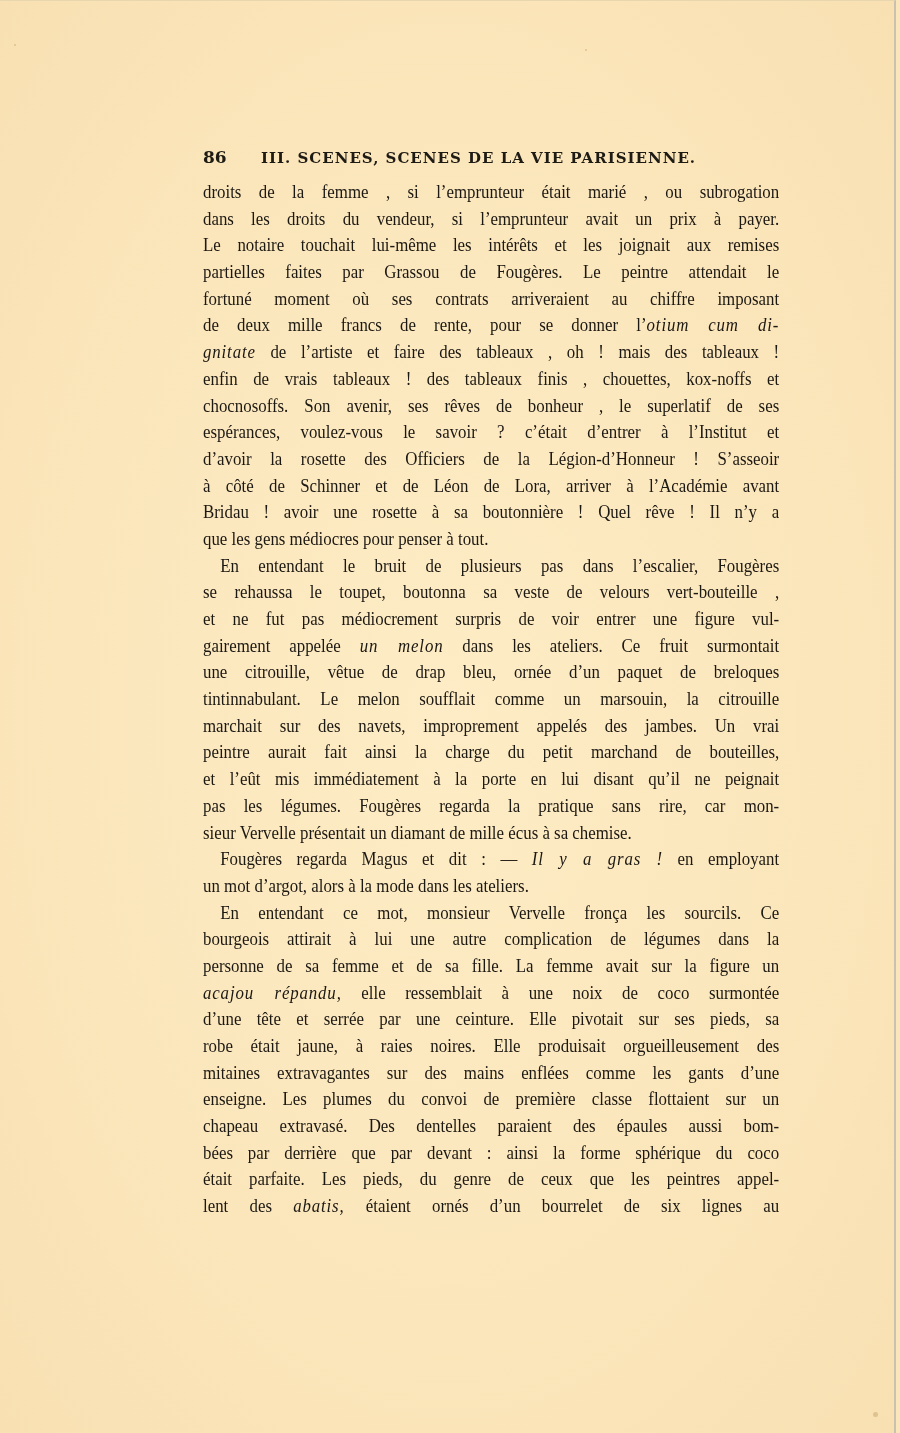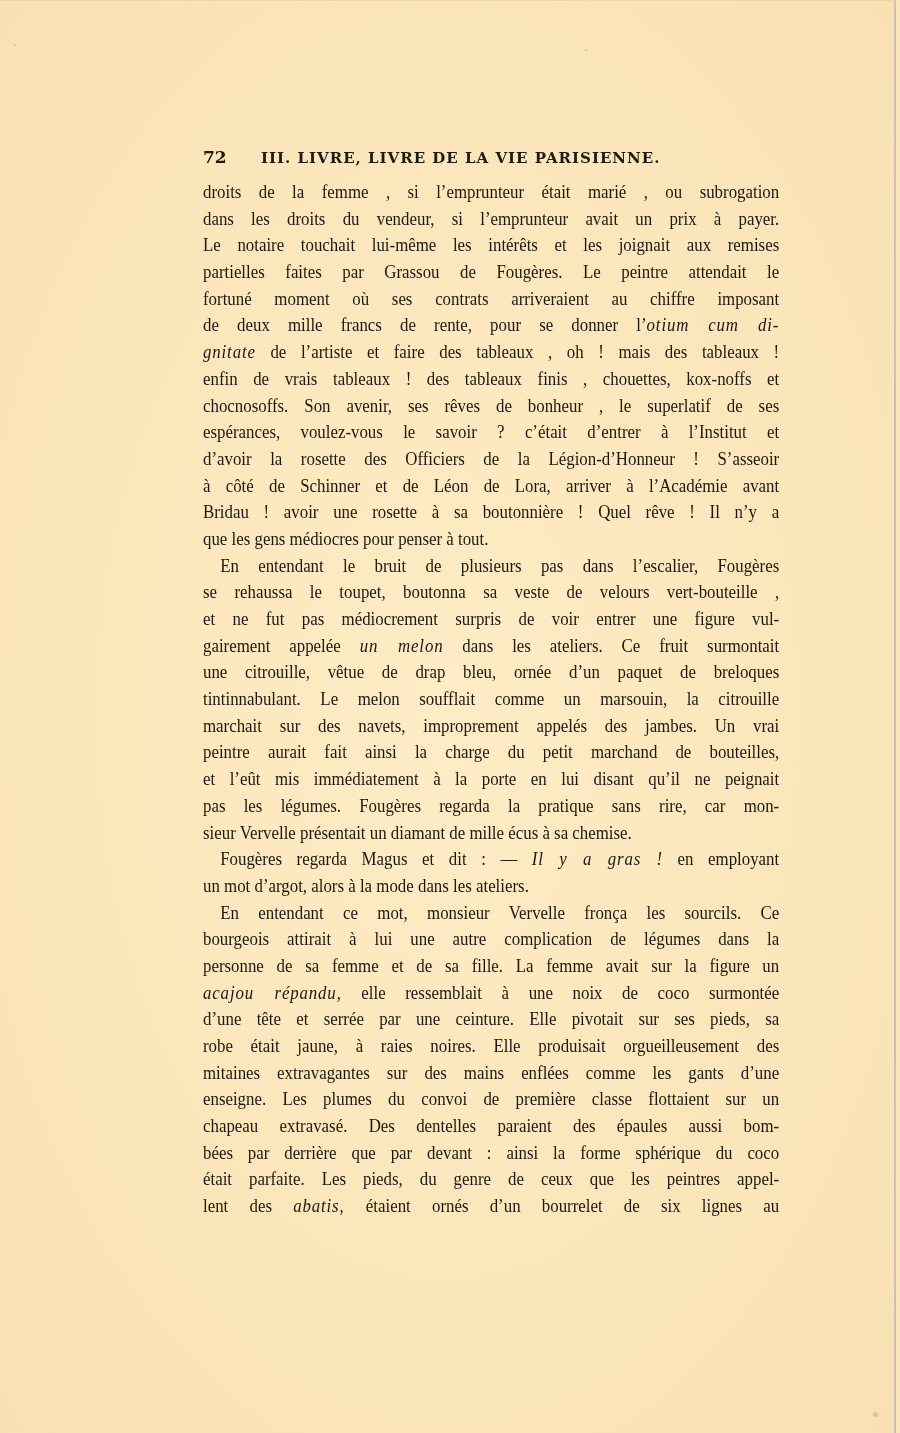--- a/index.html
+++ b/index.html
@@ -35,21 +35,21 @@
     .line.last { text-align-last: left; }
     .line.indent { padding-left: 20px; }
     i.it { font-style: italic; letter-spacing: 1px; }
     .speck { position: absolute; border-radius: 50%; background: #c8a46a; opacity: 0.5; }
   </style>
 </head>
 <body>
 
 <div class="page">
   <div class="running-head">
-    <span class="folio">72</span><span>III. LIVRE, LIVRE DE LA VIE PARISIENNE.</span>
+    <span class="folio">86</span><span>III. SCENES, SCENES DE LA VIE PARISIENNE.</span>
   </div>
   <div class="body-text" id="body-text">
       <span class="line">droits de la femme ,  si l’emprunteur était  marié ,  ou subrogation</span>
       <span class="line">dans les droits du vendeur, si l’emprunteur avait un prix à payer.</span>
       <span class="line">Le notaire touchait lui-même les intérêts et les joignait aux remises</span>
       <span class="line">partielles faites par Grassou de Fougères. Le peintre attendait le</span>
       <span class="line">fortuné moment où ses contrats arriveraient au chiffre imposant</span>
       <span class="line"><span>de deux mille francs de rente, pour se donner l’</span><i class="it">otium cum di-</i><span></span></span>
       <span class="line"><span></span><i class="it">gnitate</i><span> de  l’artiste et faire des tableaux , oh ! mais des tableaux !</span></span>
       <span class="line">enfin de vrais tableaux ! des tableaux finis , chouettes, kox-noffs et</span>

